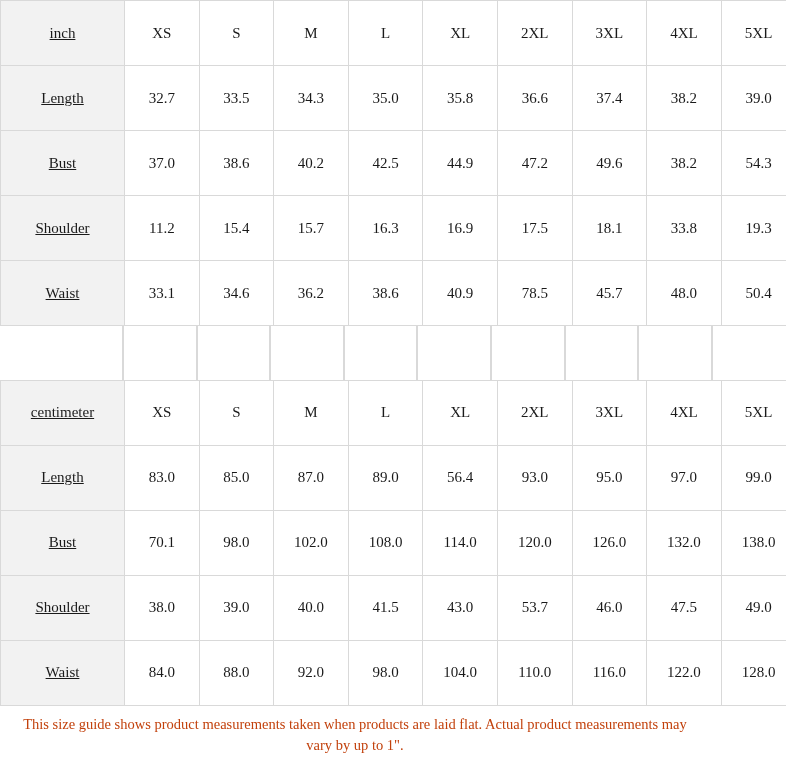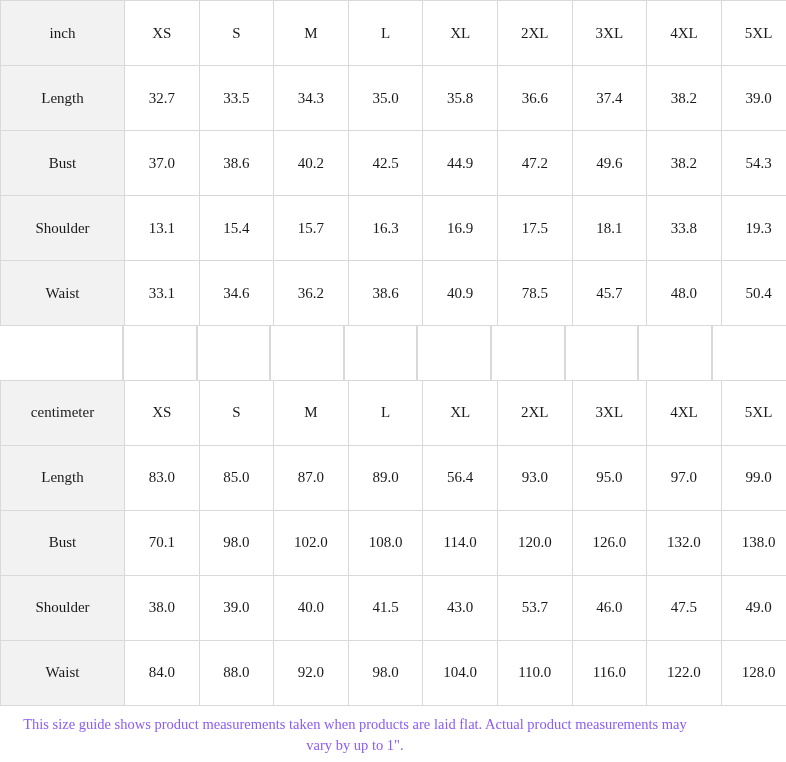--- a/index.html
+++ b/index.html
@@ -33,20 +33,21 @@
     vertical-align: middle;
     font-size: 15px;
     font-family: "Liberation Serif", serif;
     color: #1a1a1a;
     height: 64px;
     padding: 0;
   }
   table.size-table td.label-col {
     background: #f2f2f2;
     width: 123px;
+    text-decoration: underline;
   }
   table.size-table td.val-col {
     background: #ffffff;
     width: 73.6px;
   }
   table.size-table tr.header-row td.label-col,
   table.size-table tr.header-row td.val-col {
     font-size: 15px;
   }
   table.size-table tr.header-row td.val-col {
@@ -71,21 +72,21 @@
   }
   .gap-block .gap-cell.rest {
     width: 73.6px;
   }
   .gap-block .gap-cell.last {
     border-right: 1px solid #ffffff;
   }
   .footnote {
     font-family: "Liberation Serif", serif;
     font-size: 14.5px;
-    color: #8b5cf6;
+    color: #c2410c;
     text-align: center;
     line-height: 1.45;
     padding: 8px 14px 6px 14px;
     box-sizing: border-box;
     width: 710px;
   }
 </style>
 </head>
 <body>
 
@@ -124,21 +125,21 @@
         <td class="val-col">40.2</td>
         <td class="val-col">42.5</td>
         <td class="val-col">44.9</td>
         <td class="val-col">47.2</td>
         <td class="val-col">49.6</td>
         <td class="val-col">38.2</td>
         <td class="val-col">54.3</td>
       </tr>
       <tr>
         <td class="label-col">Shoulder</td>
-        <td class="val-col">13.1</td>
+        <td class="val-col">11.2</td>
         <td class="val-col">15.4</td>
         <td class="val-col">15.7</td>
         <td class="val-col">16.3</td>
         <td class="val-col">16.9</td>
         <td class="val-col">17.5</td>
         <td class="val-col">18.1</td>
         <td class="val-col">33.8</td>
         <td class="val-col">19.3</td>
       </tr>
       <tr>

